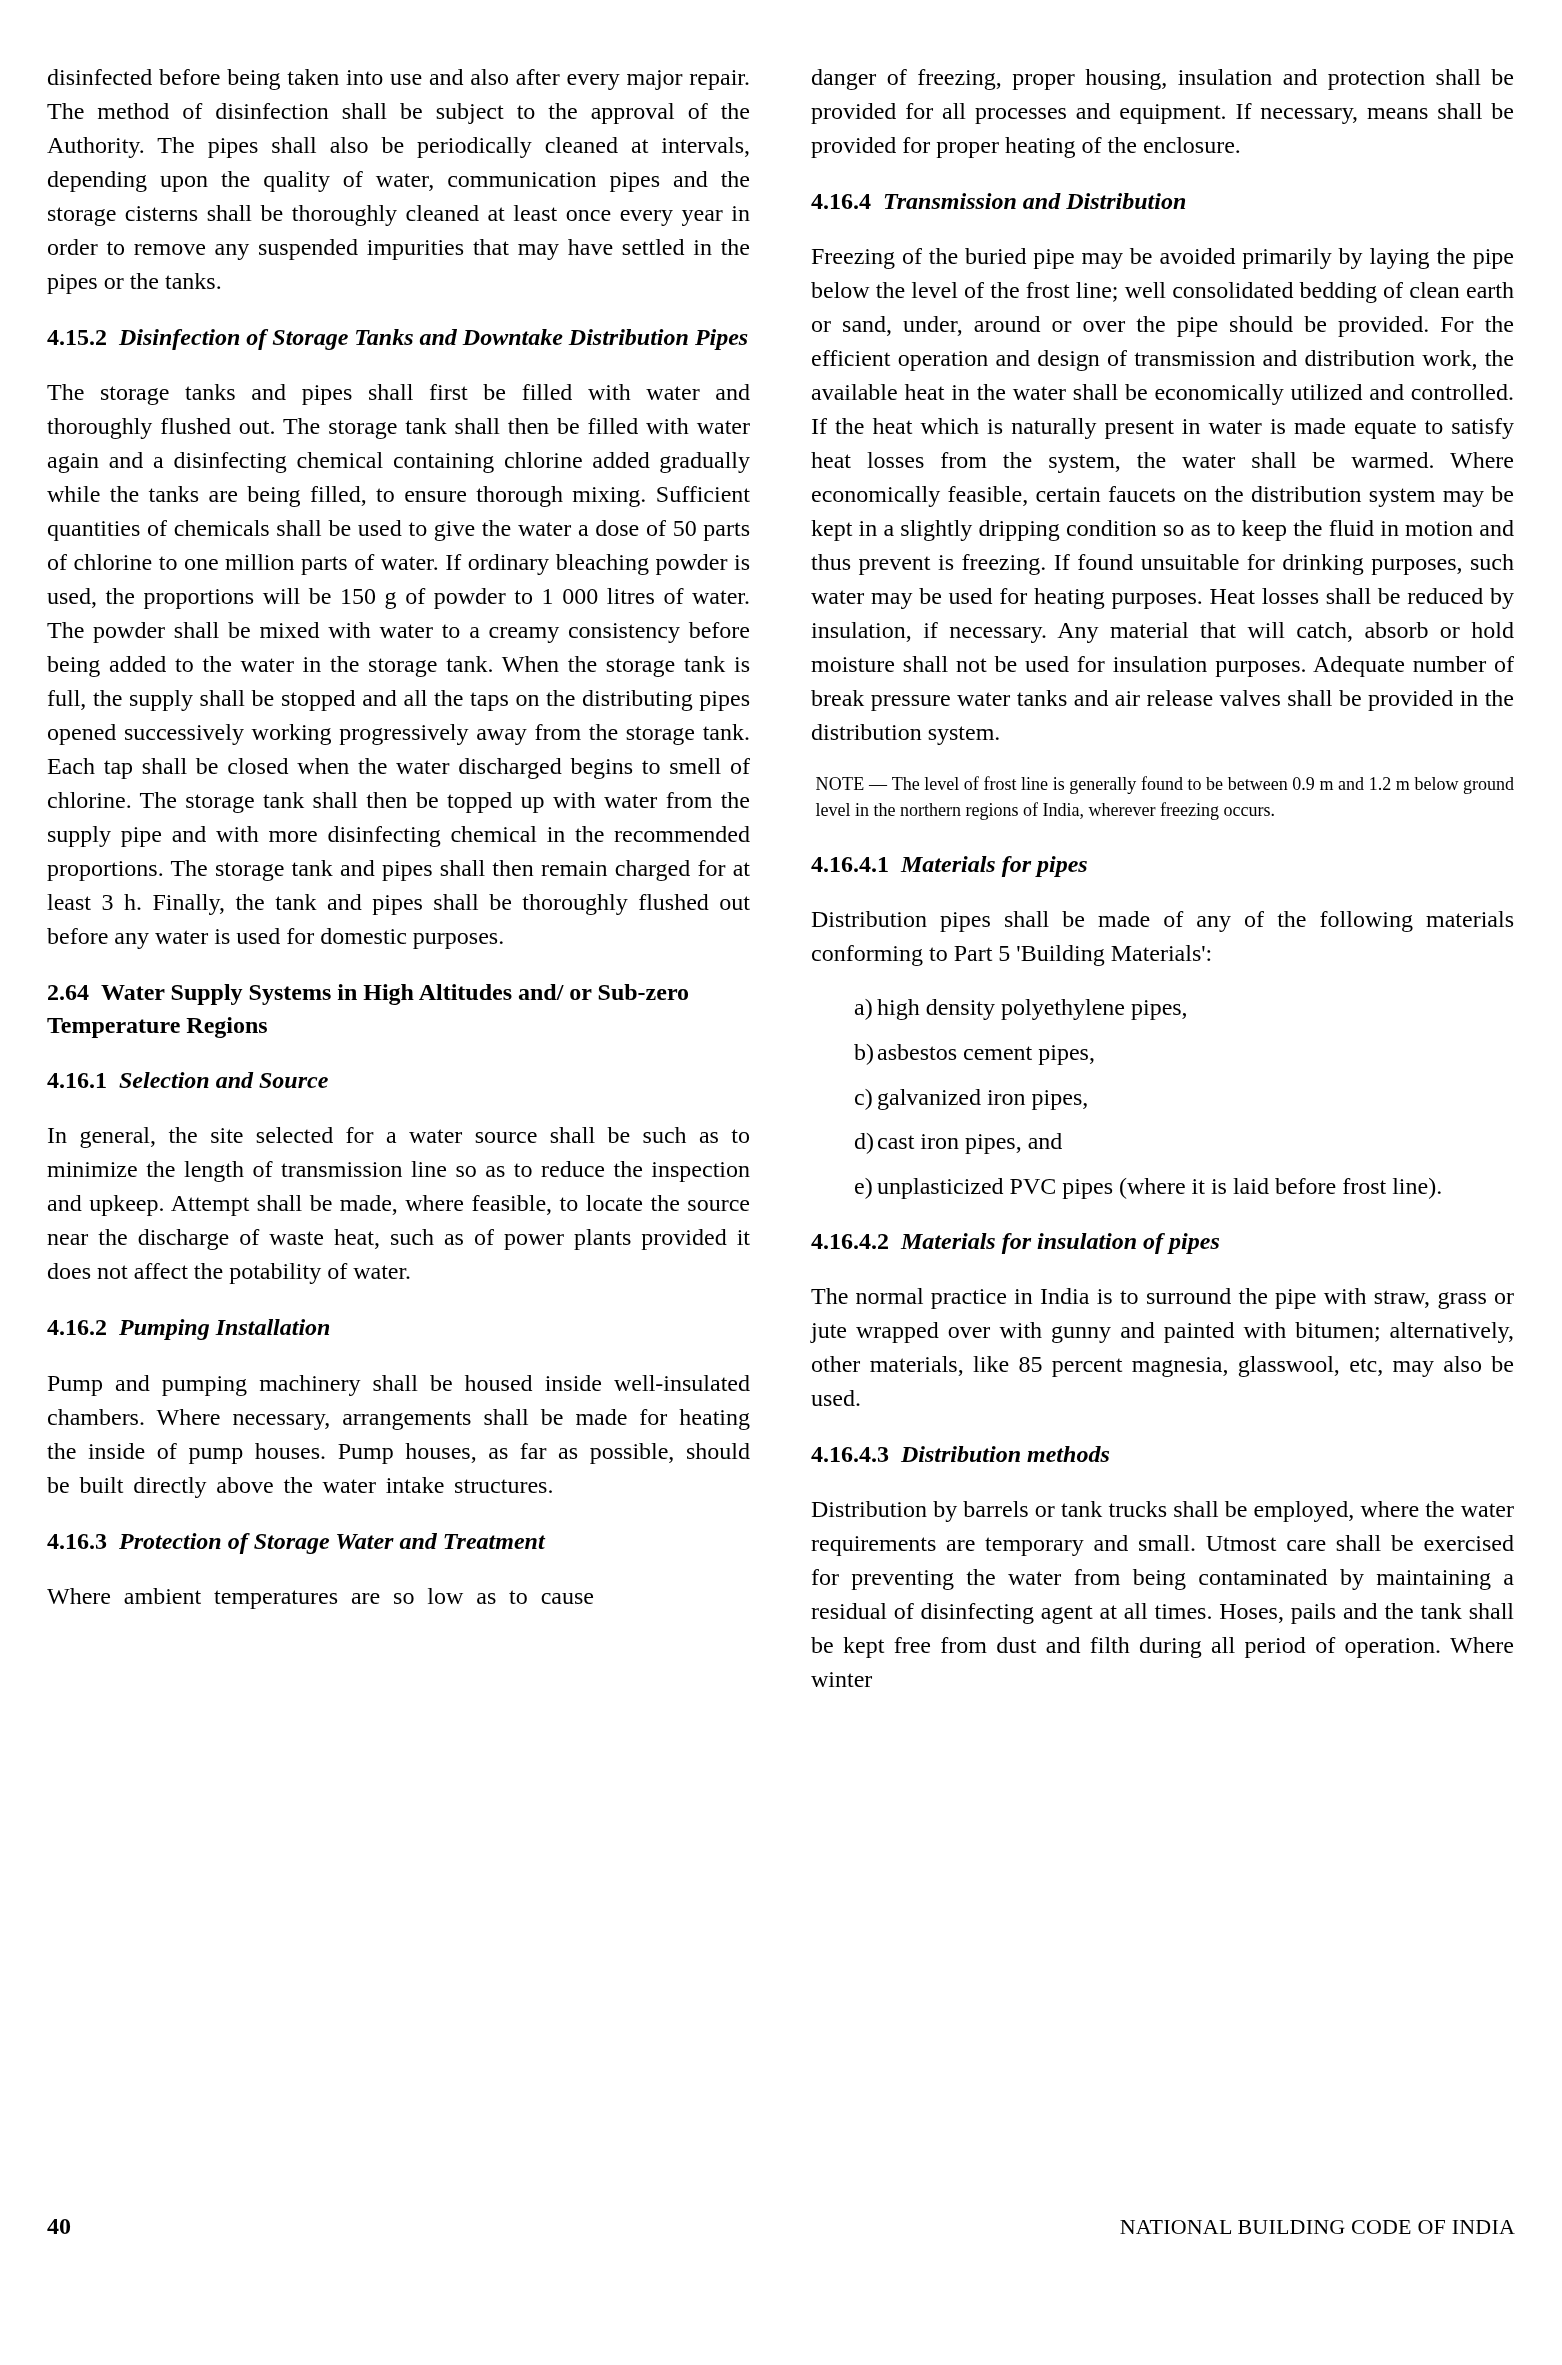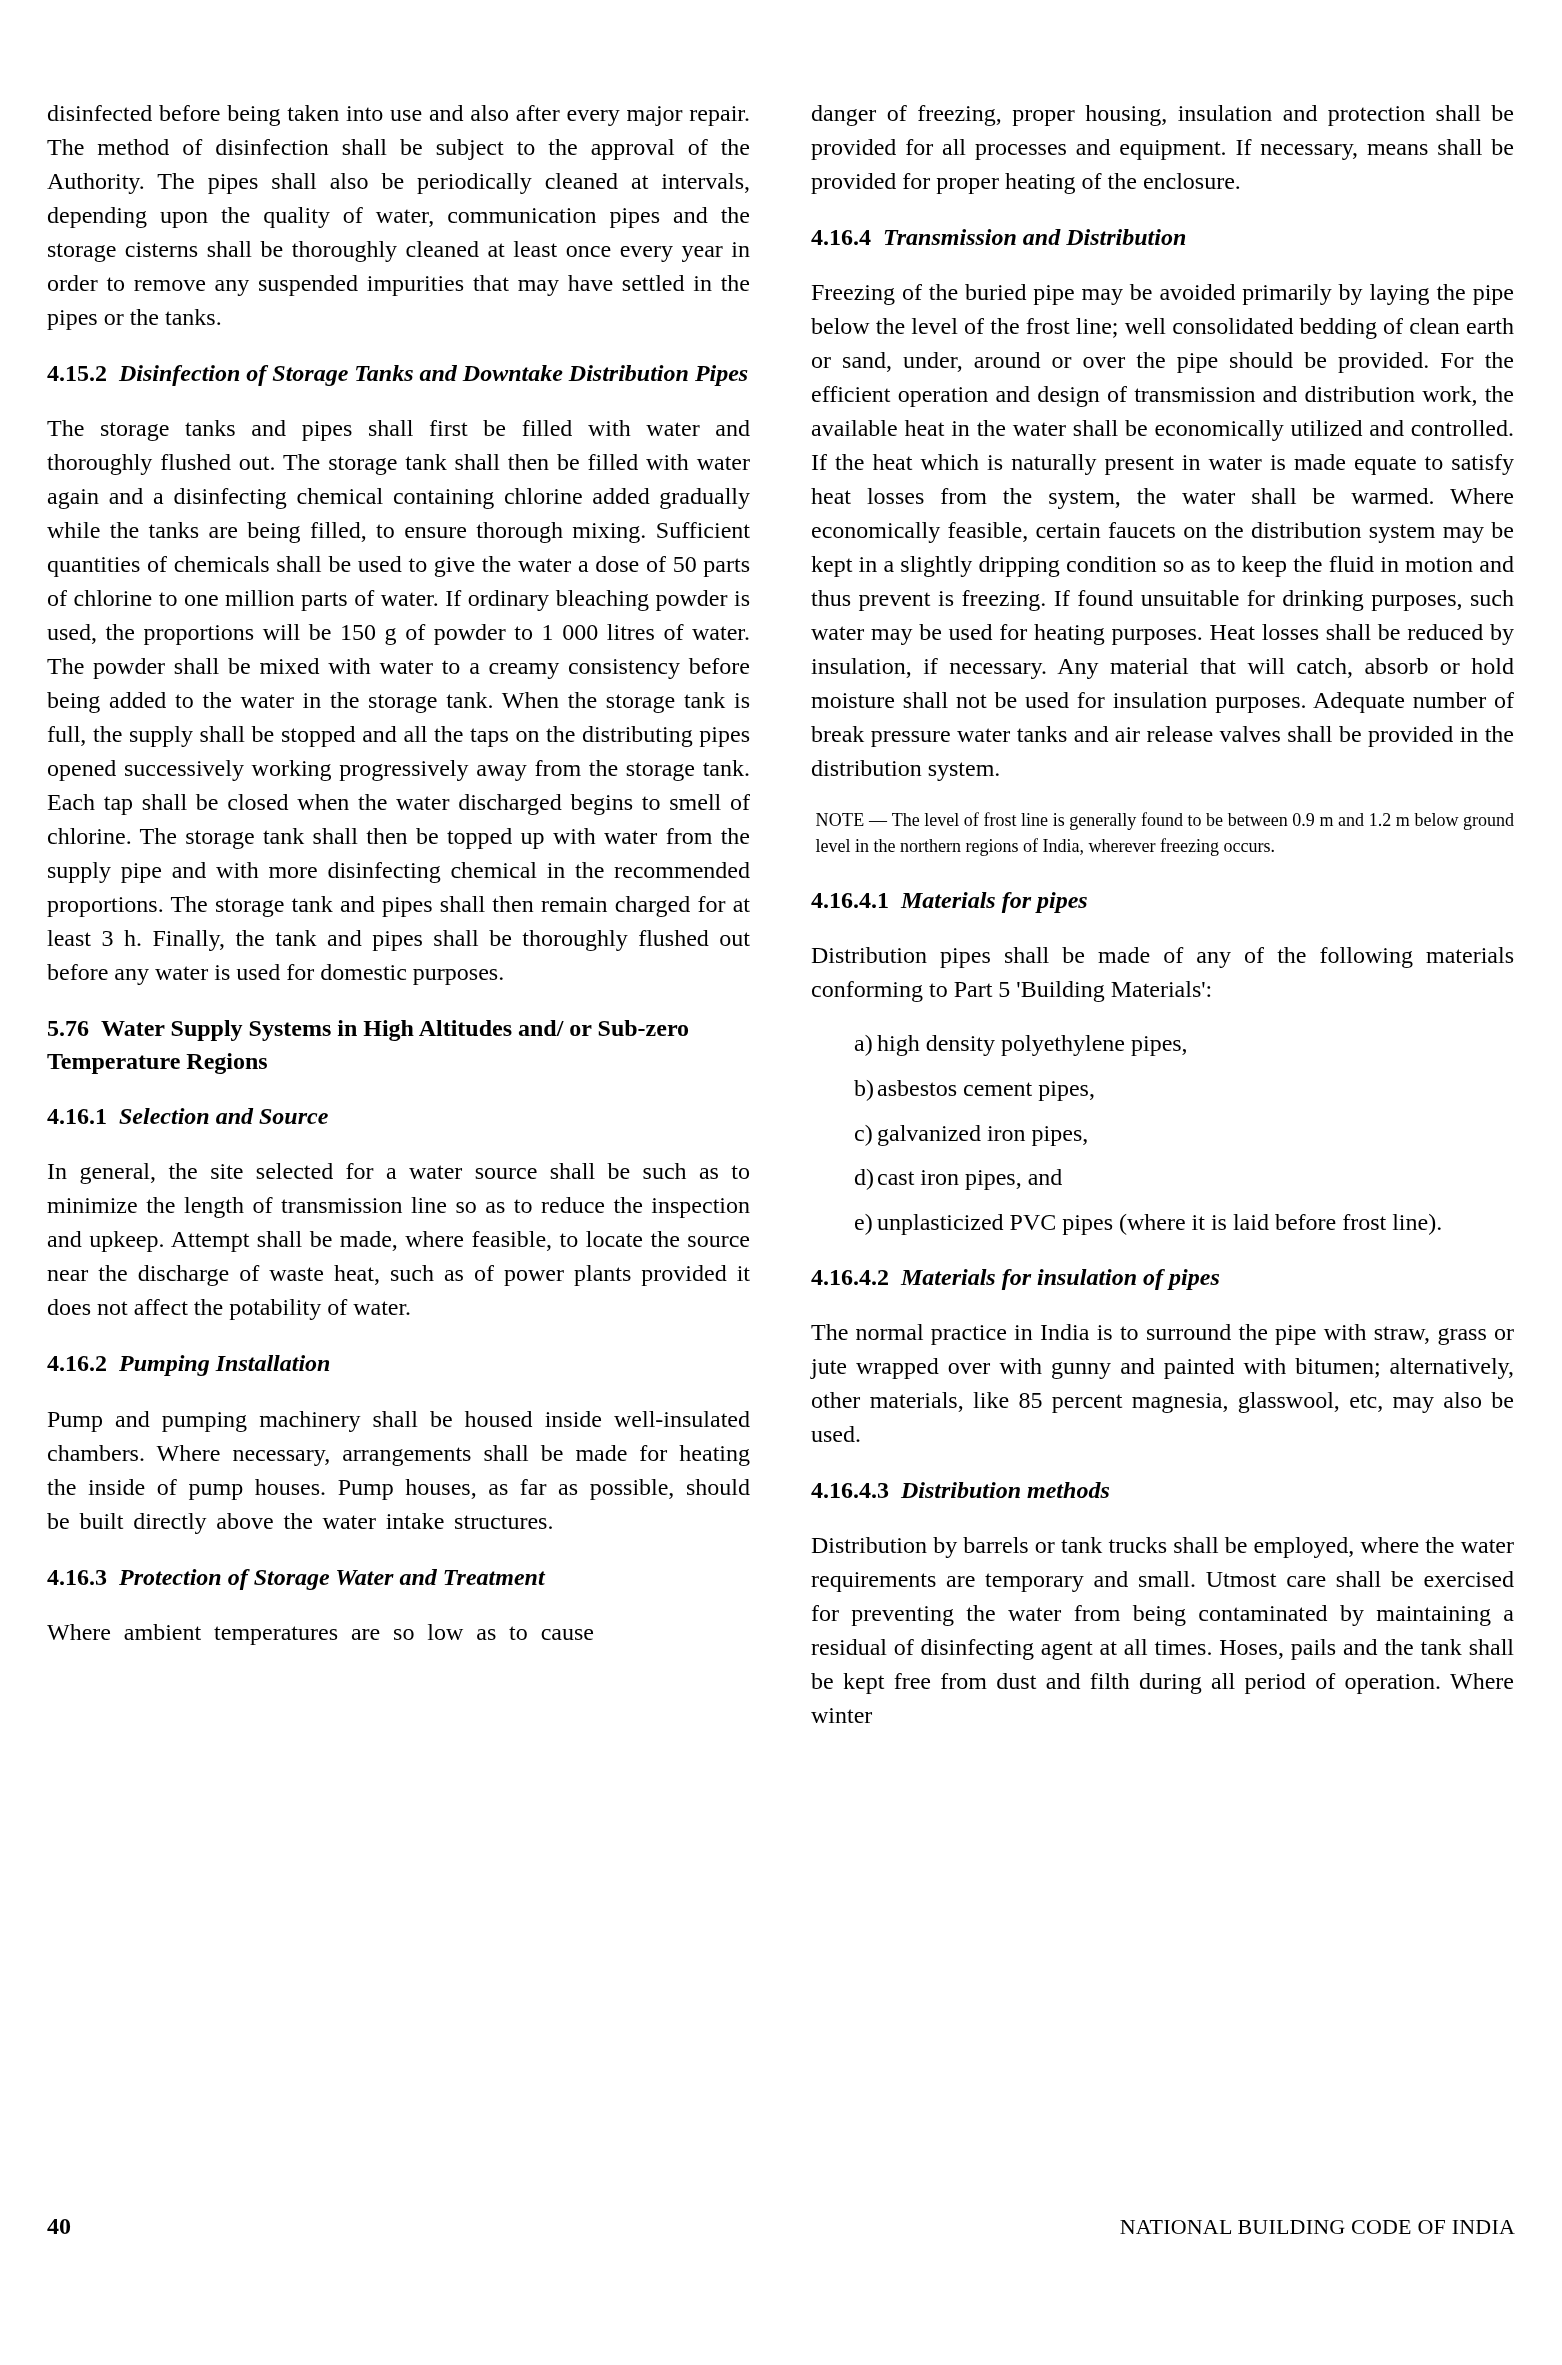--- a/index.html
+++ b/index.html
@@ -14,21 +14,21 @@
     color: #000000;
     position: relative;
     overflow: hidden;
   }
   .page {
     position: absolute;
     left: 0; top: 0;
     width: 1562px;
     height: 2316px;
     box-sizing: border-box;
-    padding: 96px 47px 0 47px;
+    padding: 60px 47px 0 47px;
   }
   .columns {
     display: flex;
     flex-direction: row;
     align-items: flex-start;
     width: 1468px;
     height: 2128px;
   }
   .col {
     width: 703px;
@@ -148,21 +148,21 @@
 
       <p class="para">disinfected before being taken into use and also after every major repair. The method of disinfection shall be subject to the approval of the Authority. The pipes shall also be periodically cleaned at intervals, depending upon the quality of water, communication pipes and the storage cisterns shall be thoroughly cleaned at least once every year in order to remove any suspended impurities that may have settled in the pipes or the tanks.</p>
 
       <h3 class="subhead">
         <span class="num">4.15.2</span><span>&nbsp;&nbsp;</span><span class="ttl">Disinfection of Storage Tanks and Downtake Distribution Pipes</span>
       </h3>
 
       <p class="para">The storage tanks and pipes shall first be filled with water and thoroughly flushed out. The storage tank shall then be filled with water again and a disinfecting chemical containing chlorine added gradually while the tanks are being filled, to ensure thorough mixing. Sufficient quantities of chemicals shall be used to give the water a dose of 50 parts of chlorine to one million parts of water. If ordinary bleaching powder is used, the proportions will be 150 g of powder to 1 000 litres of water. The powder shall be mixed with water to a creamy consistency before being added to the water in the storage tank. When the storage tank is full, the supply shall be stopped and all the taps on the distributing pipes opened successively working progressively away from the storage tank. Each tap shall be closed when the water discharged begins to smell of chlorine. The storage tank shall then be topped up with water from the supply pipe and with more disinfecting chemical in the recommended proportions. The storage tank and pipes shall then remain charged for at least 3 h. Finally, the tank and pipes shall be thoroughly flushed out before any water is used for domestic purposes.</p>
 
       <h2 class="sechead">
-        <span class="num">5.76</span><span>&nbsp;&nbsp;</span><span class="ttl">Water Supply Systems in High Altitudes and/ or Sub-zero Temperature Regions</span>
+        <span class="num">2.64</span><span>&nbsp;&nbsp;</span><span class="ttl">Water Supply Systems in High Altitudes and/ or Sub-zero Temperature Regions</span>
       </h2>
 
       <h3 class="subhead">
         <span class="num">4.16.1</span><span>&nbsp;&nbsp;</span><span class="ttl">Selection and Source</span>
       </h3>
 
       <p class="para">In general, the site selected for a water source shall be such as to minimize the length of transmission line so as to reduce the inspection and upkeep. Attempt shall be made, where feasible, to locate the source near the discharge of waste heat, such as of power plants provided it does not affect the potability of water.</p>
 
       <h3 class="subhead">
         <span class="num">4.16.2</span><span>&nbsp;&nbsp;</span><span class="ttl">Pumping Installation</span>

